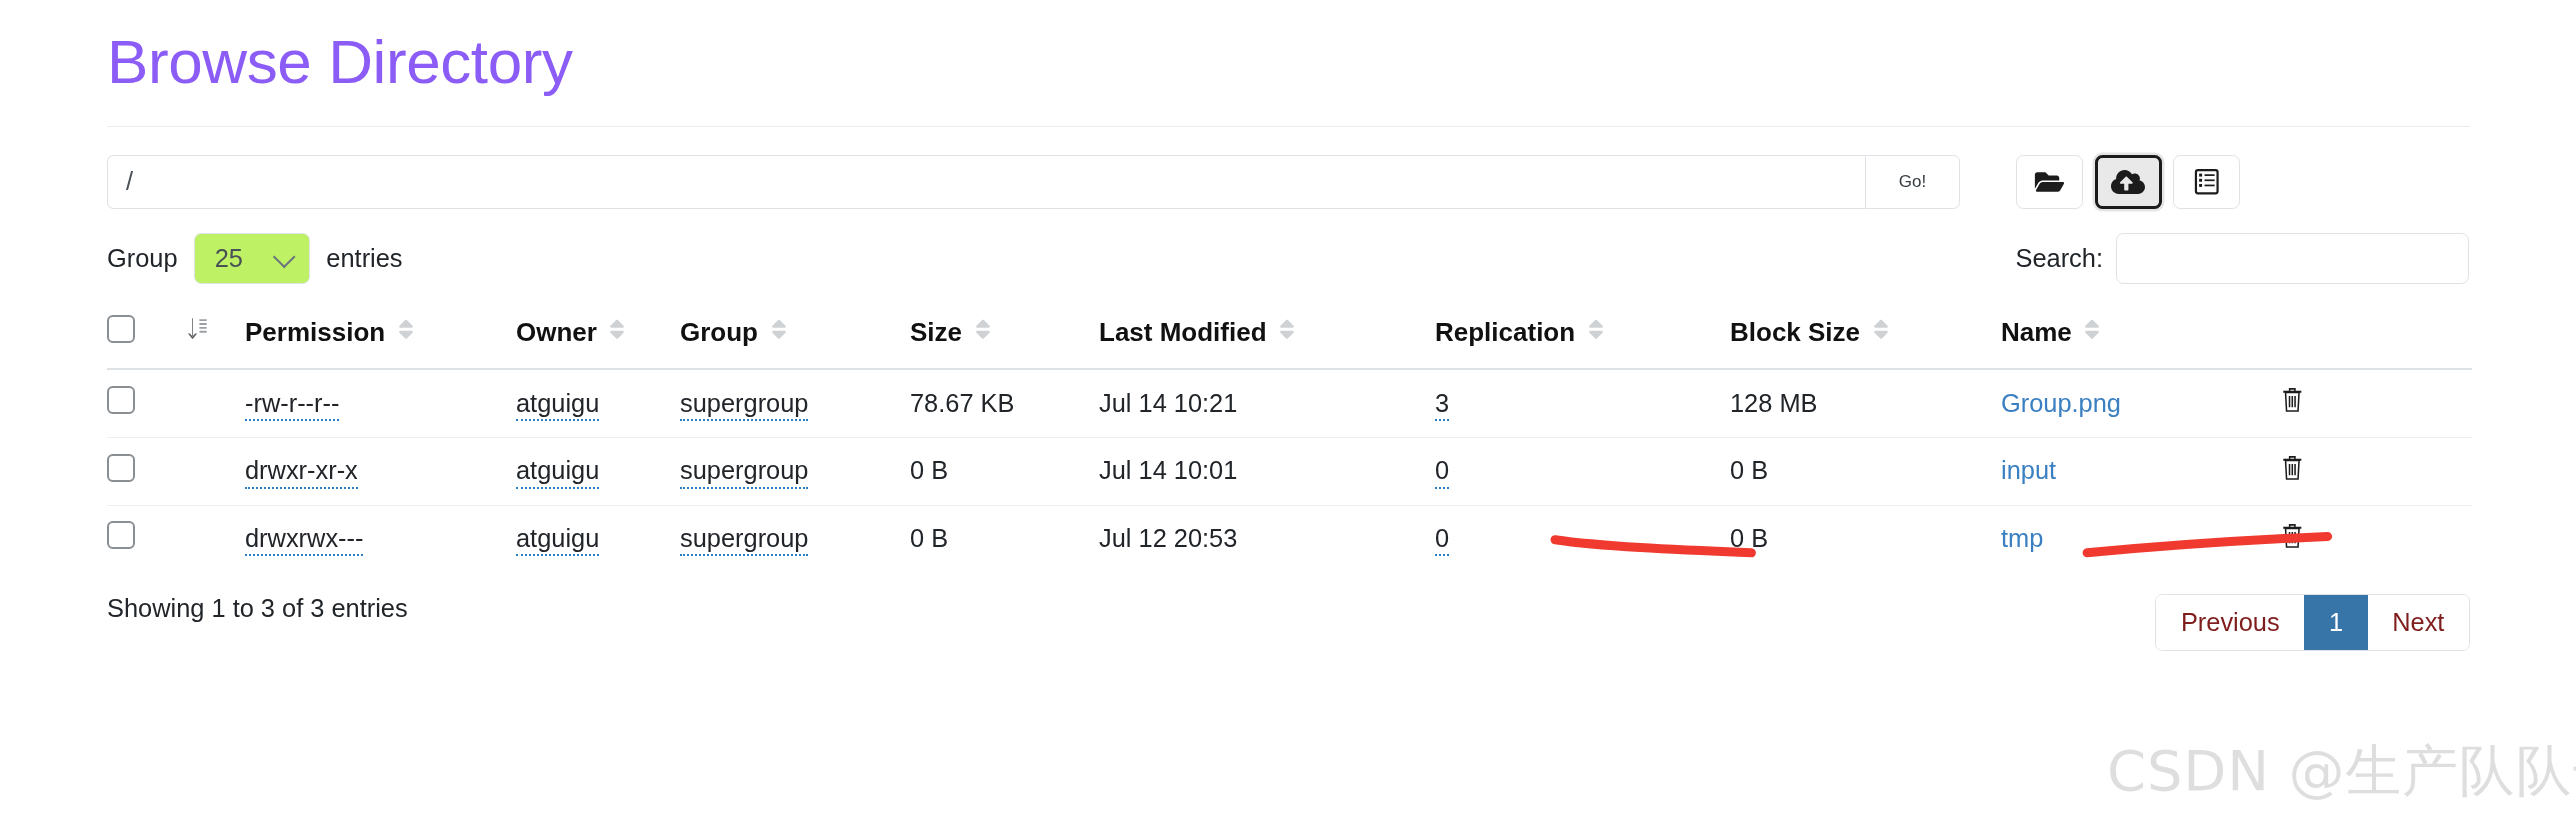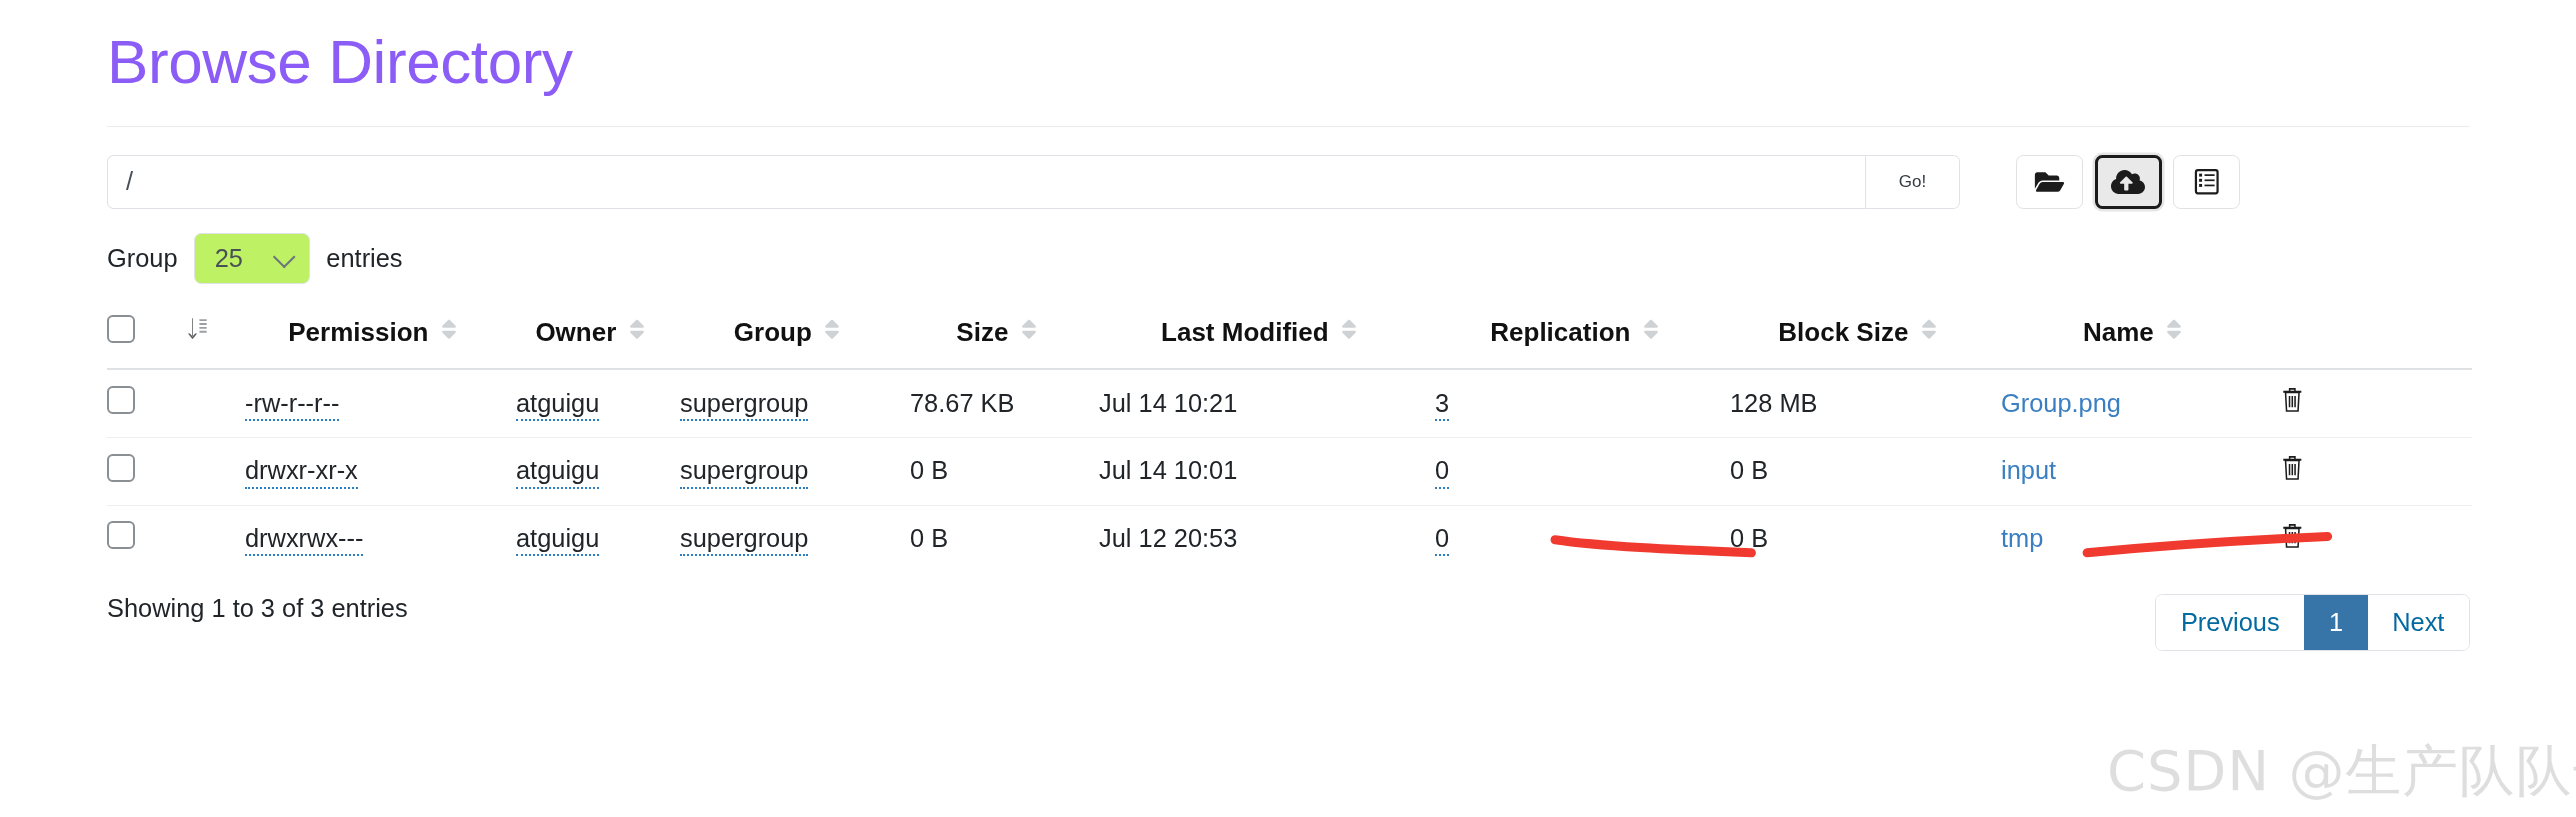--- a/index.html
+++ b/index.html
@@ -186,21 +186,21 @@
   .col-size    { width: 189px; }
   .col-mod     { width: 336px; }
   .col-repl    { width: 360x;  width: 295px; }
   .col-block   { width: 271px; }
   .col-name    { width: 279px; }
   .col-trash   { width: 192px; }
 
   .hdr-cell {
     display: flex;
     align-items: center;
-    justify-content: center;
+    justify-content: flex-start;
     padding-right: 14.8px;
   }
   .sort-arrows {
     display: inline-block;
     margin-left: 11.5px;
     flex: 0 0 auto;
   }
 
   .cb {
     width: 28px; height: 28px;
@@ -247,21 +247,21 @@
     display: flex;
     border: 1.6px solid #dee2e6;
     border-radius: 7.4px;
     overflow: hidden;
     height: 57px;
   }
   .pg-btn {
     display: flex; align-items: center; justify-content: center;
     padding: 0 24.6px;
     font-size: 25.4px;
-    color: #0369a1;
+    color: #7f1d1d;
     background: #fff;
     cursor: pointer;
     border: none;
     font-family: "Liberation Sans", sans-serif;
     height: 100%;
   }
   .pg-btn.active {
     background: #3775a8;
     color: #fff;
     padding: 0 24.6px;
@@ -336,20 +336,24 @@
   <div class="controls-row">
     <div class="length-ctl">
       <span class="lbl-left">Group</span>
       <div class="select-box">
         <span>25</span>
         <span class="chev"></span>
       </div>
       <span class="lbl-right">entries</span>
     </div>
 
+    <div class="search-ctl">
+      <span class="lbl">Search:</span>
+      <input class="search-input" type="text" value="" style="">
+    </div>
   </div>
 
   <table class="files">
     <thead>
       <tr>
         <th class="col-check">
           <span class="cb"></span>
         </th>
         <th class="col-sorticn">
           <span>

